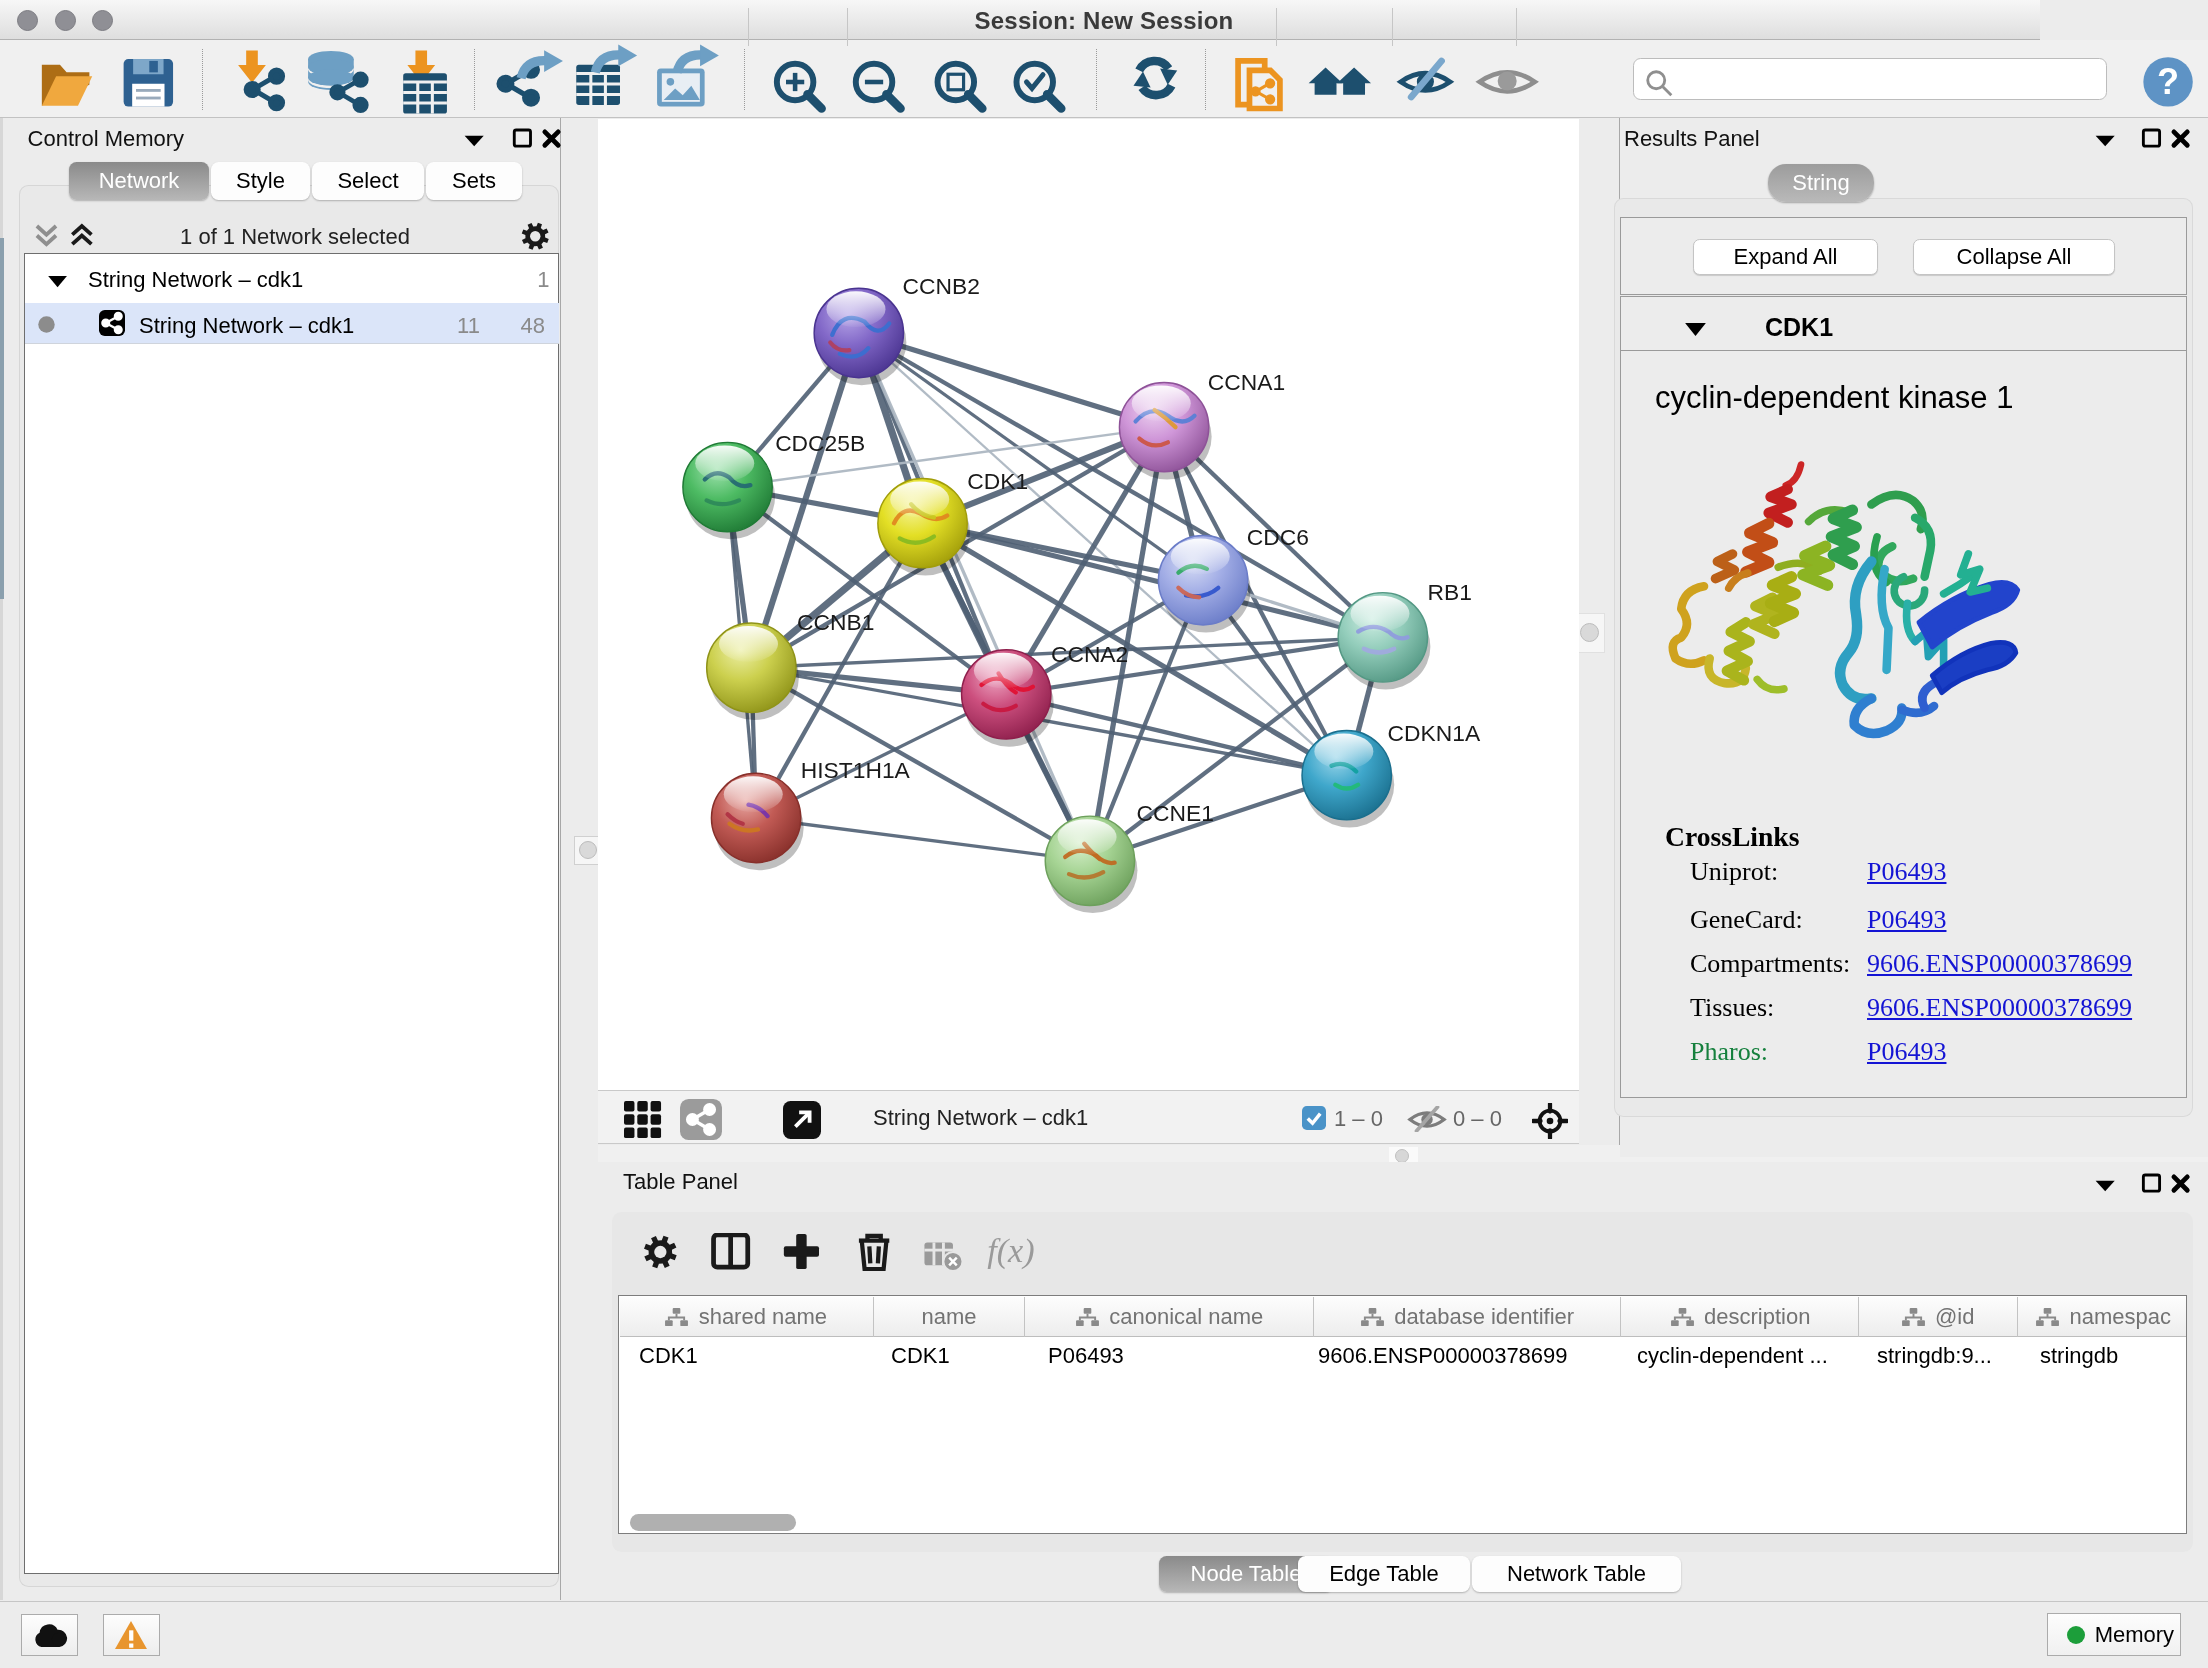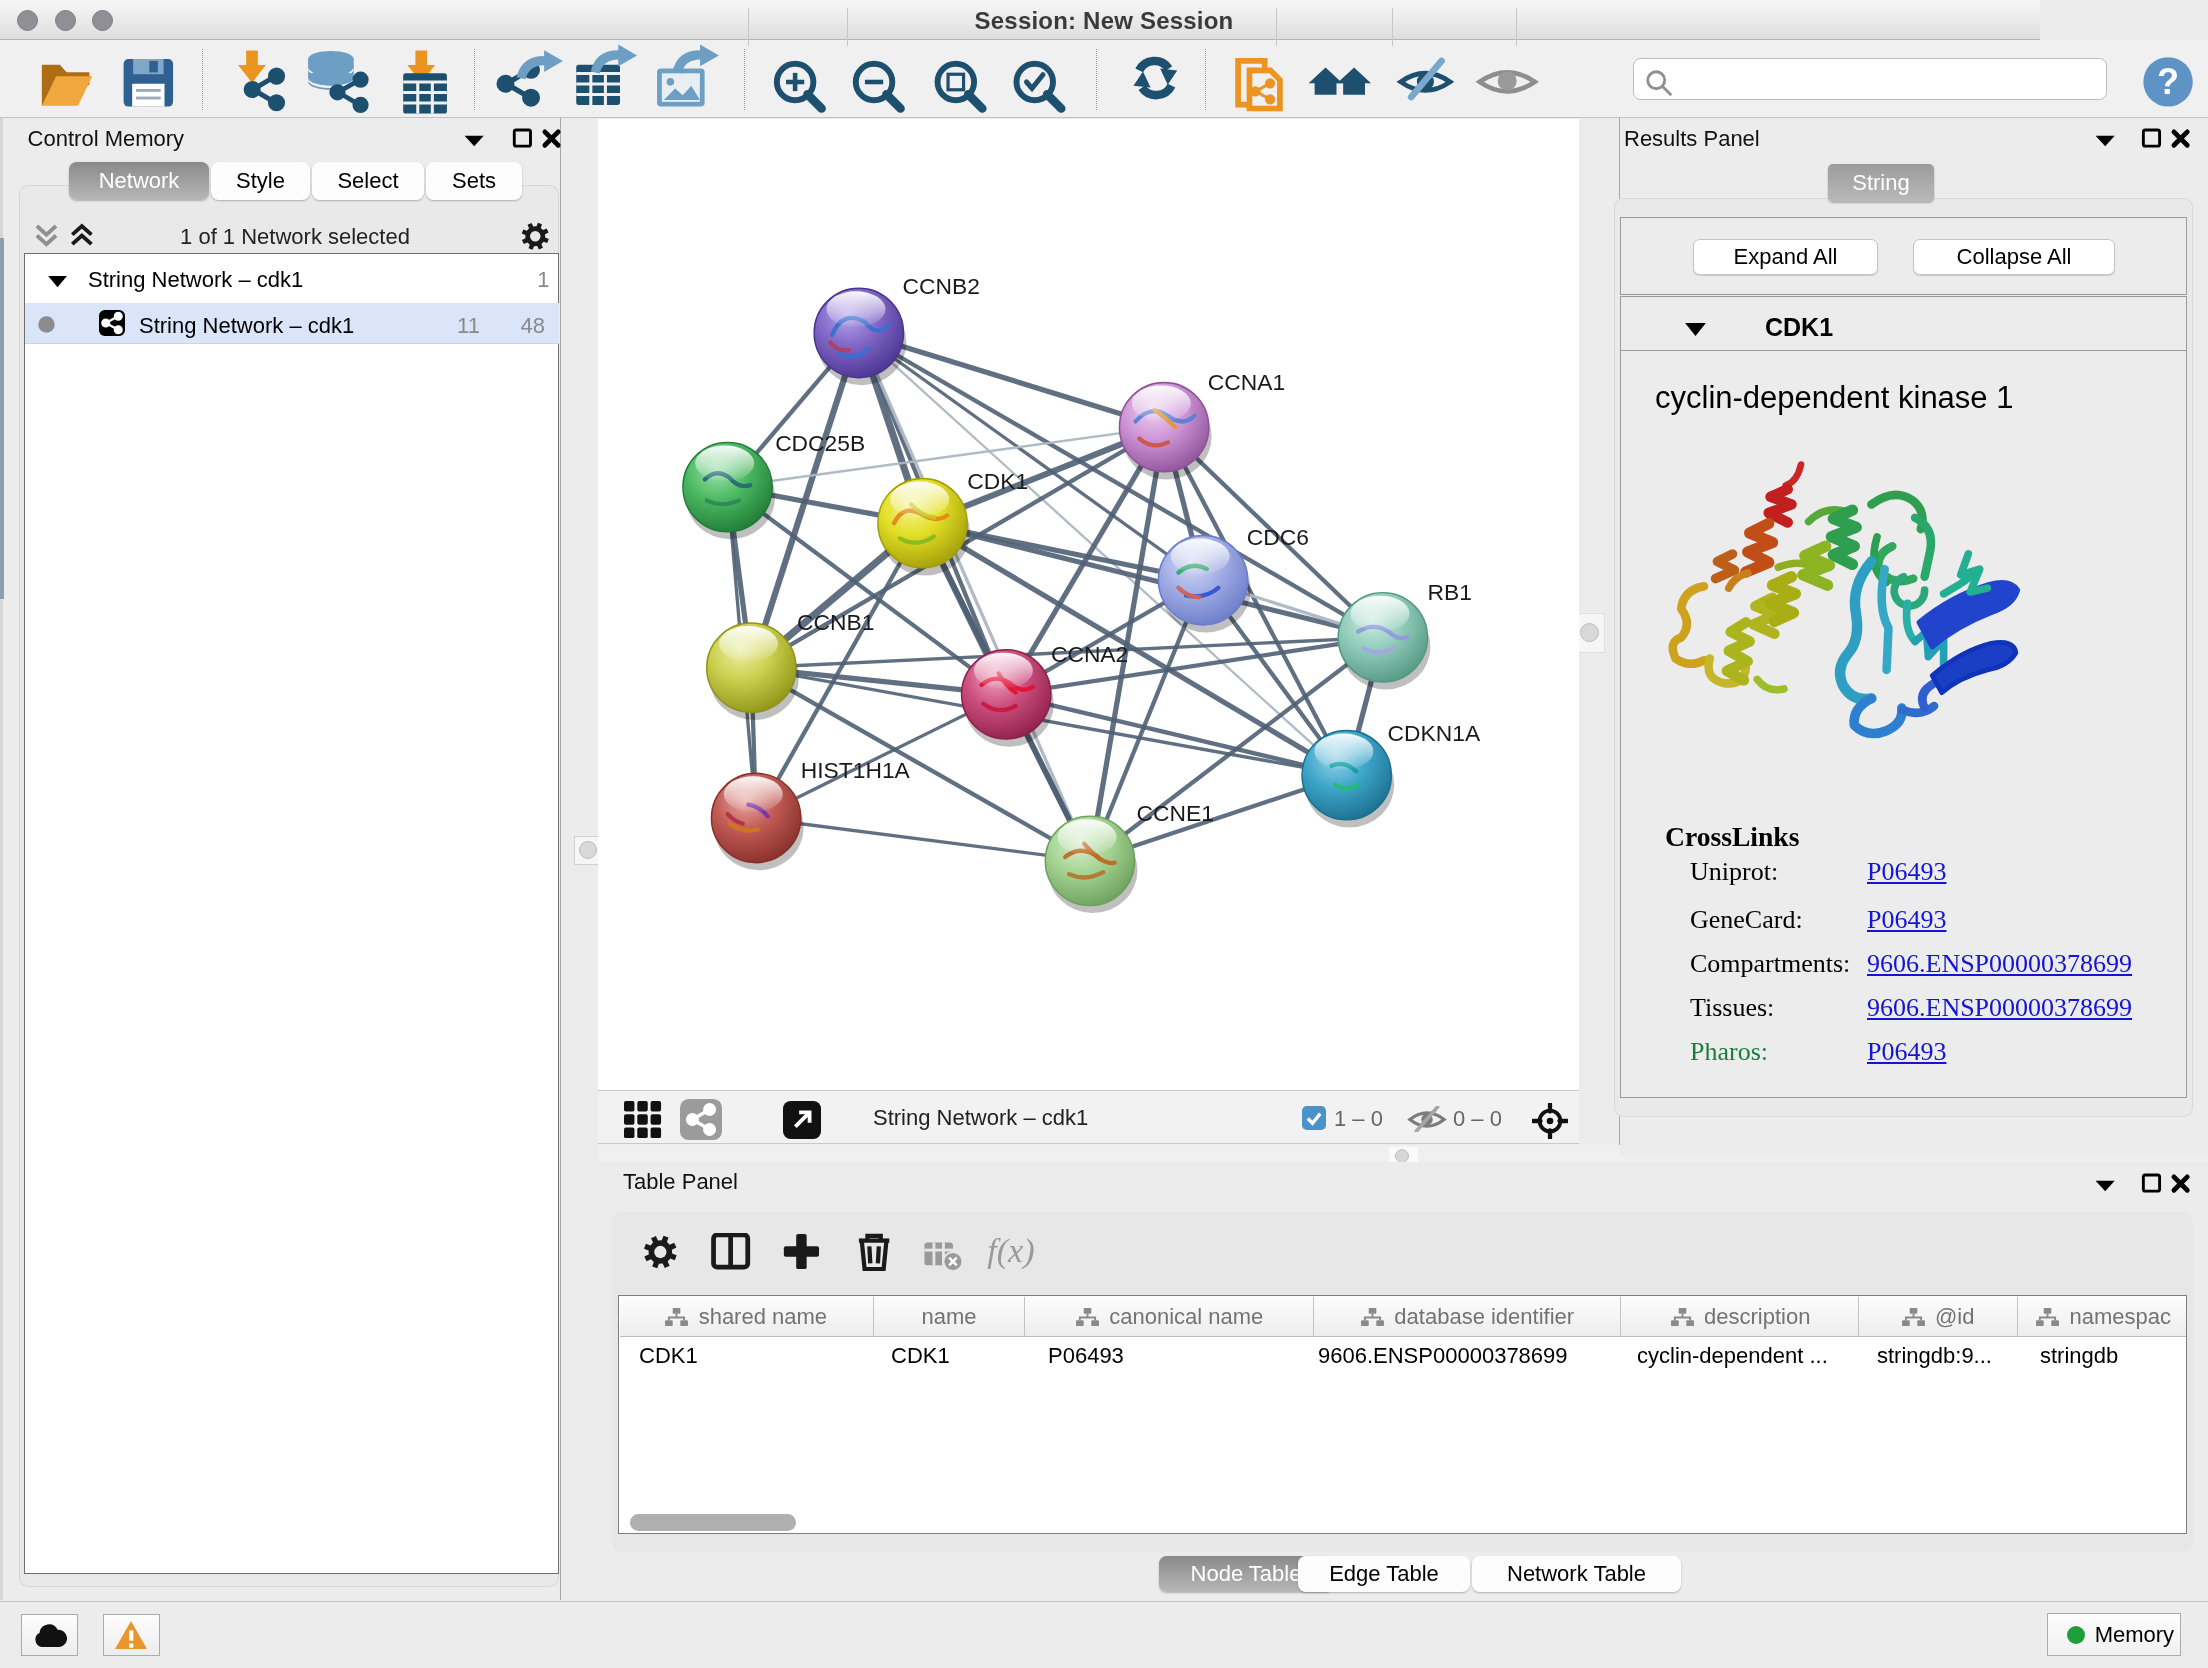--- a/index.html
+++ b/index.html
@@ -17,21 +17,21 @@
 .tab{position:absolute;top:162px;height:38px;border-radius:7.6px;background:#fdfdfd;color:#000;font-size:22px;text-align:center;line-height:38px;box-shadow:0 1px 1.9px rgba(0,0,0,.25);}
 .tabsel{background:linear-gradient(#8a8a8a,#b7b7b7);color:#fff;}
 #clist{left:24px;top:253px;width:535px;height:1321px;background:#fff;border:1.9px solid #6e6e6e;border-right-width:1px;}
 #selrow{left:25px;top:303px;width:534px;height:41px;background:#dbe5f9;border-bottom:1px solid #cfd4dc;}
 
 #netview{left:598px;top:119px;width:981px;height:971px;background:#fff;}
 #netbar{left:598px;top:1090px;width:981px;height:54px;background:#f2f2f2;border-top:1px solid #c9c9c9;border-bottom:1px solid #c9c9c9;}
 .nbsep{position:absolute;top:7.6px;height:38px;width:0;border-left:1px solid #c6c6c6;}
 
 #rpane{left:1614px;top:198px;width:579px;height:919px;background:#e9e9e9;border-radius:9.5px;box-shadow:0 0 0 1px #d9d9d9 inset;}
-#rtab{left:1828px;top:164px;width:106px;height:38px;border-radius:5px;background:linear-gradient(#9c9c9c,#b9b9b9);color:#fff;font-size:22px;text-align:center;line-height:38px;box-shadow:0 1px 1.9px rgba(0,0,0,.3);}
+#rtab{left:1768px;top:164px;width:106px;height:38px;border-radius:18px;background:linear-gradient(#9c9c9c,#b9b9b9);color:#fff;font-size:22px;text-align:center;line-height:38px;box-shadow:0 1px 1.9px rgba(0,0,0,.3);}
 #rbox1{left:1620px;top:217px;width:567px;height:78px;background:#ececec;border:1.9px solid #9a9a9a;border-bottom:1px solid #9a9a9a;}
 #rbox2{left:1620px;top:296px;width:567px;height:802px;background:#ececec;border:1.9px solid #9a9a9a;}
 .rbtn{position:absolute;height:36px;background:#fff;border:1px solid #c4c4c4;border-radius:6.7px;font-size:22px;color:#000;text-align:center;line-height:34px;box-shadow:0 1px 1px rgba(0,0,0,.15);}
 #cdkhead{left:1621px;top:302px;width:565px;height:49px;background:#ececec;border-bottom:1.9px solid #9a9a9a;}
 a.lnk{color:#1414d4;text-decoration:underline;}
 
 #tpane{left:612px;top:1212px;width:1581px;height:340px;background:#e7e7e7;border-radius:9.5px;}
 #ttable{left:618px;top:1295px;width:1569px;height:239px;background:#fff;border:1.9px solid #7d7d7d;}
 #thead{left:620px;top:1297px;width:1566px;height:40px;background:linear-gradient(#fdfdfd,#ededed);border-bottom:1px solid #bdbdbd;}
 .thcell{position:absolute;top:0;height:40px;border-right:1px solid #c3c3c3;display:flex;align-items:center;justify-content:center;font-size:22px;color:#737373;gap:9.5px;}

